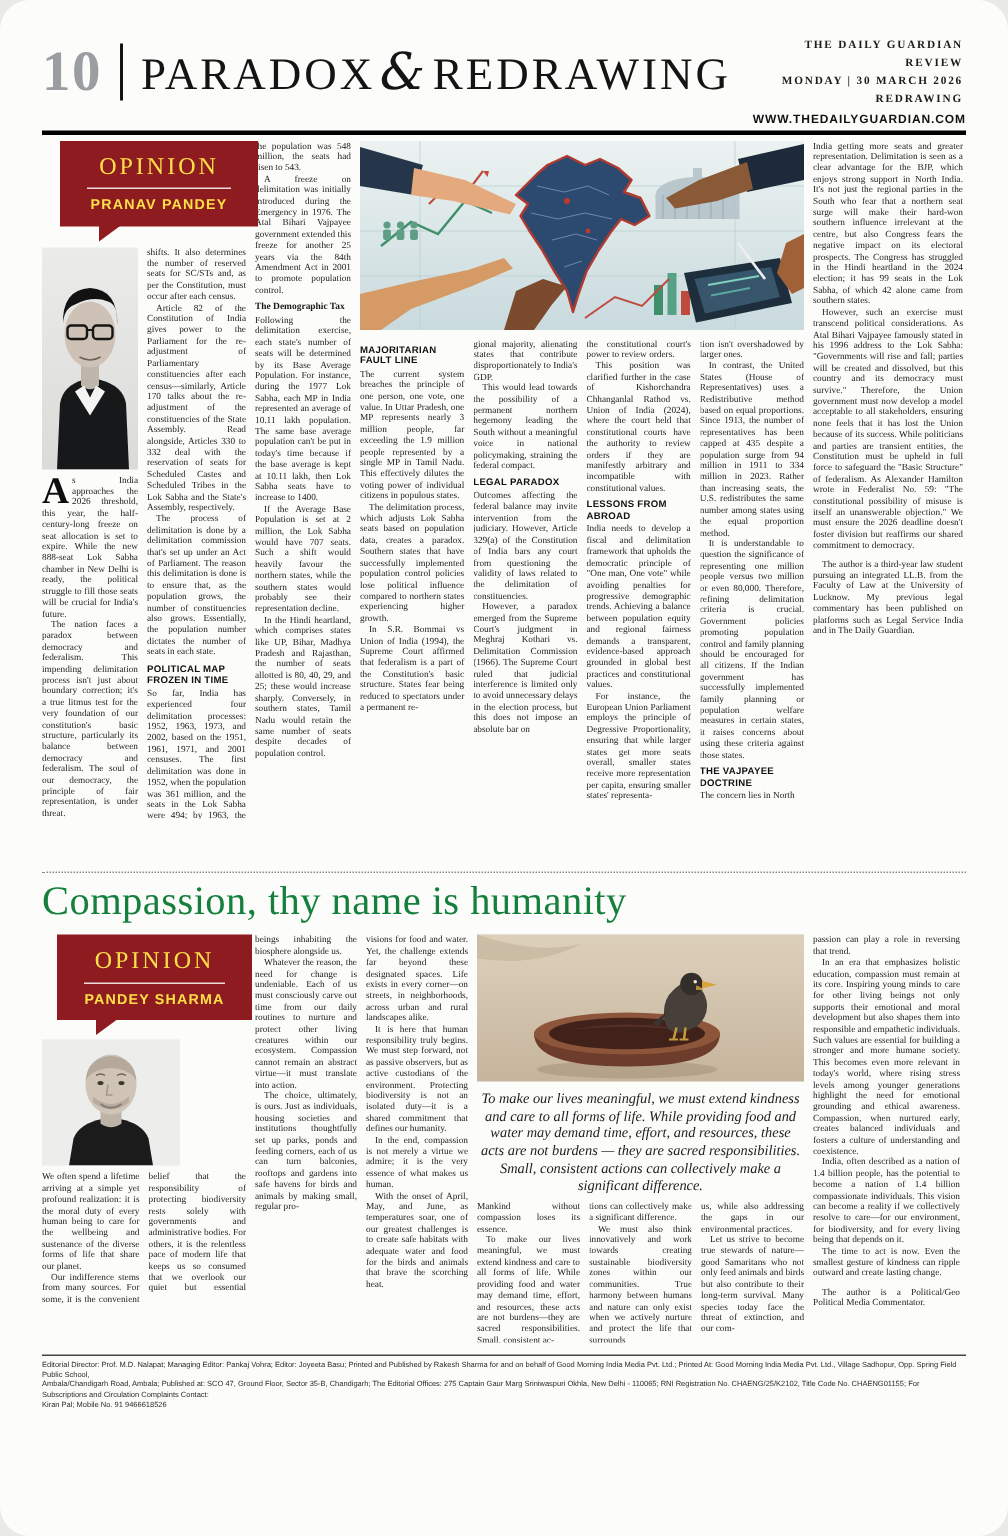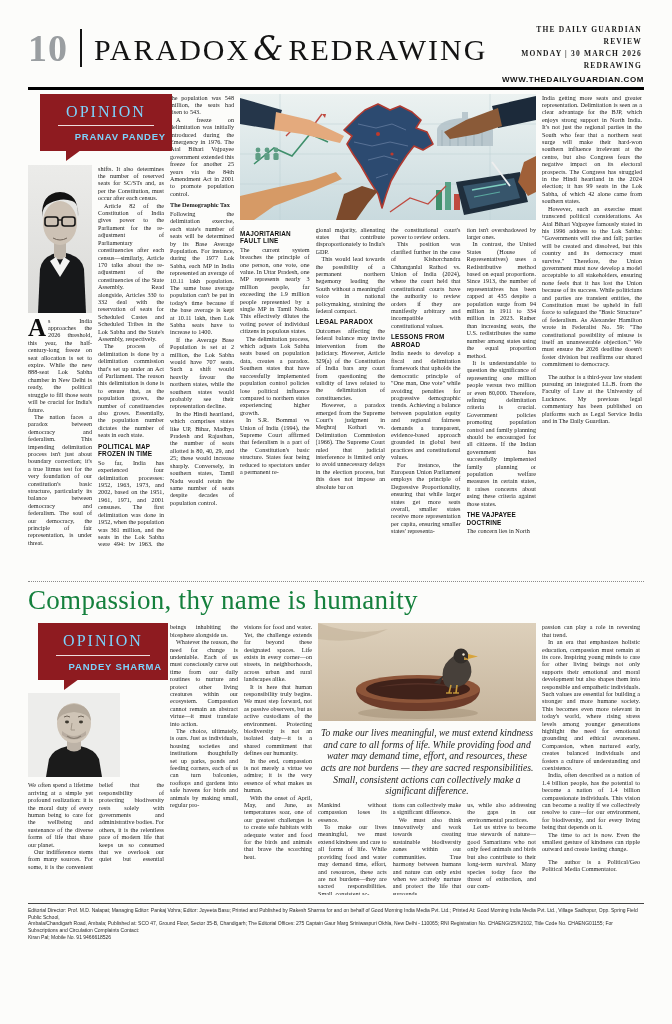--- a/index.html
+++ b/index.html
@@ -1,41 +1,41 @@
 <!DOCTYPE html>
 <html><head>
 <meta charset="utf-8">
 <style>
   * { margin:0; padding:0; box-sizing:border-box; }
   html,body { background:#e9e9e6; }
   .page {
     width:672px; height:1024px; margin:0 auto; background:#fcfcfa;
     padding:24px 28px 0; overflow:hidden; position:relative;
-    font-family:"Liberation Serif", serif; color:#191919;
+    font-family:"Liberation Serif", serif; color:#191919;border-radius:20px;
   }
   
   .mast { display:flex; align-items:center; gap:12px; }
   .pgnum { font:700 38px/1 "Liberation Serif", serif; color:#9a9ea1; letter-spacing:1px; }
   .mast-bar { width:2px; height:38px; background:#141414; }
   .section-title { font:400 30px/1 "Liberation Serif", serif; color:#141414; letter-spacing:2px; white-space:nowrap; }
   .section-title .amp { font-family:"DejaVu Serif", serif; font-style:italic; font-size:34px; padding:0 3px; }
   .mast-right { margin-left:auto; text-align:right; padding-right:2px; }
   .mast-right div { font:700 7.5px/1.6 "Liberation Serif", serif; letter-spacing:1.2px; color:#1c1c1c; }
   .website { text-align:right; font:700 8px/1.2 "Liberation Sans", sans-serif; letter-spacing:.6px; color:#111; margin-top:3px; }
   .thick-rule { border-bottom:3.5px solid #000; margin-top:2px; }
   
   .headline { margin-top:12px; white-space:nowrap; }
   .headline span { display:inline-block; font:700 30px/1 "Liberation Sans", sans-serif; letter-spacing:-.4px;
     color:#0e0e0e; transform:scaleX(.78); transform-origin:0 50%; }
   .standfirst { font:400 13.5px/1.3 "Liberation Serif", serif; color:#3c4045; margin:7px 0 10px; white-space:nowrap; }
   
-  .opbox { background:#8e1b20; color:#7dd3fc; text-align:center; padding:9px 6px 8px; position:relative; }
+  .opbox { background:#8e1b20; color:#fde047; text-align:center; padding:9px 6px 8px; position:relative; }
   .op-label { font:400 16px/1.1 "Liberation Serif", serif; letter-spacing:2px; }
   .op-rule { width:80%; height:1px; background:rgba(255,255,255,.85); margin:5px auto 6px; }
-  .op-byline { font:700 9.5px/1.1 "Liberation Sans", sans-serif; letter-spacing:.8px;text-align:right; }
+  .op-byline { font:700 9.5px/1.1 "Liberation Sans", sans-serif; letter-spacing:.8px; }
   .op-tail { position:absolute; left:20%; bottom:-10px; width:0; height:0;
     border-top:11px solid #8e1b20; border-right:15px solid transparent; }
   
   .col { overflow:hidden; }
   .col p { font:400 6.2px/7.4px "Liberation Serif", serif; text-align:justify; color:#1b1b1b; }
   .col p + p { text-indent:6px; }
   .bh { font:700 6.4px/7.6px "Liberation Sans", sans-serif; color:#101010; letter-spacing:.2px; margin:4px 0 1px; }
   .bh-serif { font:700 6.3px/7.6px "Liberation Serif", serif; margin:4px 0 1px; }
   .bio { font-style:italic; margin-top:5px; color:#222; }
   .dropcap { float:left; font:700 25px/20px "Liberation Serif", serif; color:#0d0d0d; margin:1px 2px 0 0; }

